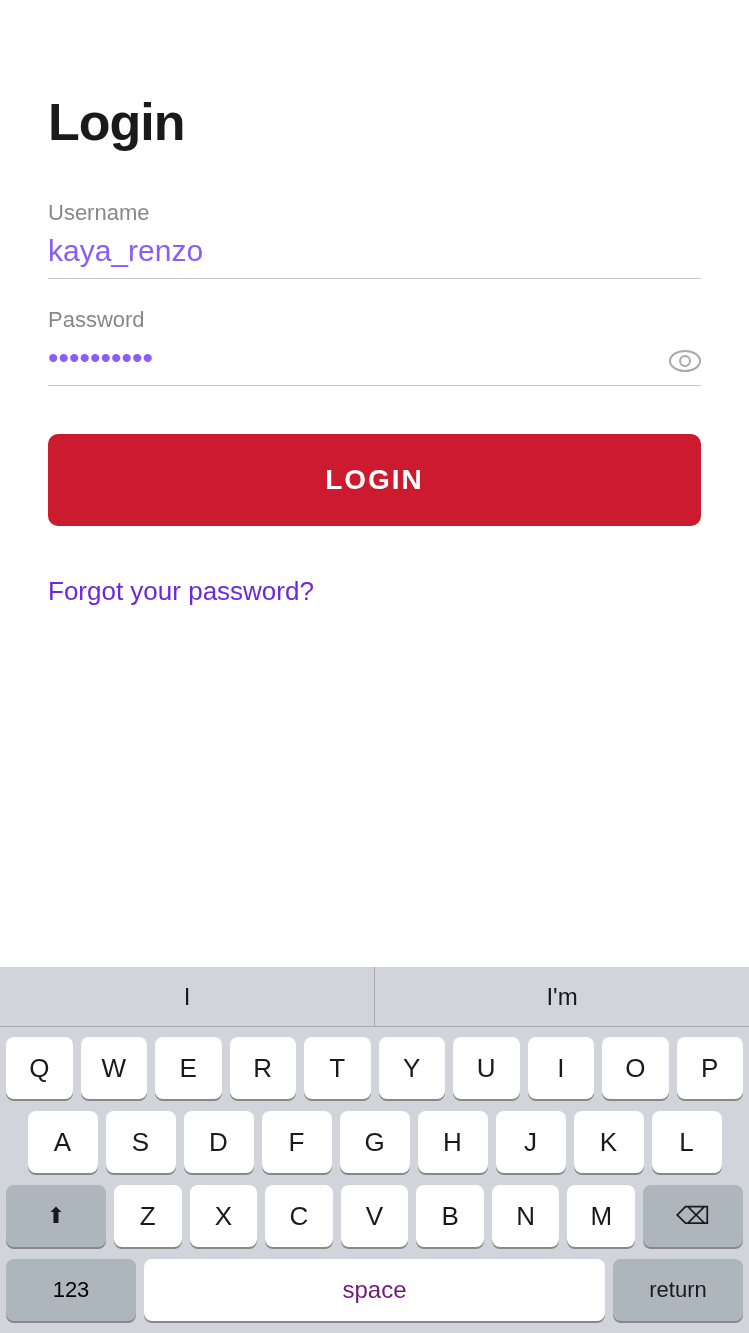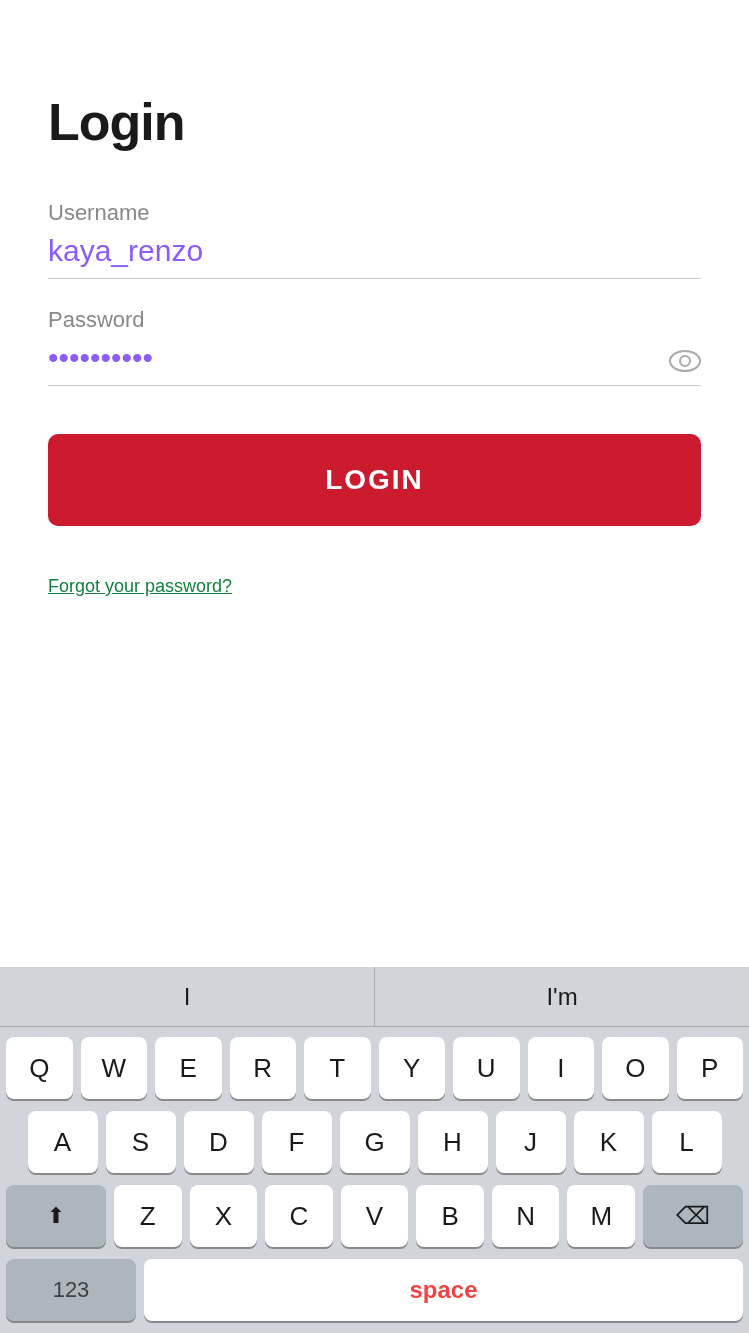--- a/index.html
+++ b/index.html
@@ -77,23 +77,22 @@
       border-radius: 10px;
       padding: 30px;
       cursor: pointer;
       margin-top: 20px;
       text-transform: uppercase;
     }
 
     .forgot-password {
       display: inline-block;
       margin-top: 50px;
-      font-size: 18px;
-      color: #15803d;
-      text-decoration: underline;
+      font-size: 26px;
+      color: #6d28d9;
       cursor: pointer;
     }
 
     
     .keyboard {
       background: #d1d5db;
       padding: 0;
       width: 100%;
     }
 
@@ -154,41 +153,40 @@
     }
 
     .key-123 {
       background: #adb5bd;
       border-radius: 8px;
       box-shadow: 0 2px 0 #888888;
       display: flex;
       align-items: center;
       justify-content: center;
       font-size: 22px;
-      color: #404040;
+      color: #000000;
       cursor: pointer;
       user-select: none;
       width: 130px;
       height: 62px;
     }
 
     .key-space {
       background: #ffffff;
       border-radius: 8px;
       box-shadow: 0 2px 0 #888888;
       display: flex;
       align-items: center;
       justify-content: center;
       font-size: 24px;
-      color: #ef4444;
+      color: #701a75;
       cursor: pointer;
       user-select: none;
       flex: 1;
       height: 62px;
-      font-weight: bold;
     }
 
     .key-return {
       background: #adb5bd;
       border-radius: 8px;
       box-shadow: 0 2px 0 #888888;
       display: flex;
       align-items: center;
       justify-content: center;
       font-size: 22px;
@@ -302,14 +300,15 @@
       <div class="key">B</div>
       <div class="key">N</div>
       <div class="key">M</div>
       <div class="delete-key">⌫</div>
     </div>
   </div>
 
   <div class="keyboard-bottom-row">
     <div class="key-123">123</div>
     <div class="key-space">space</div>
+    <div class="key-return">return</div>
   </div>
 </div>
 
 </body></html>

